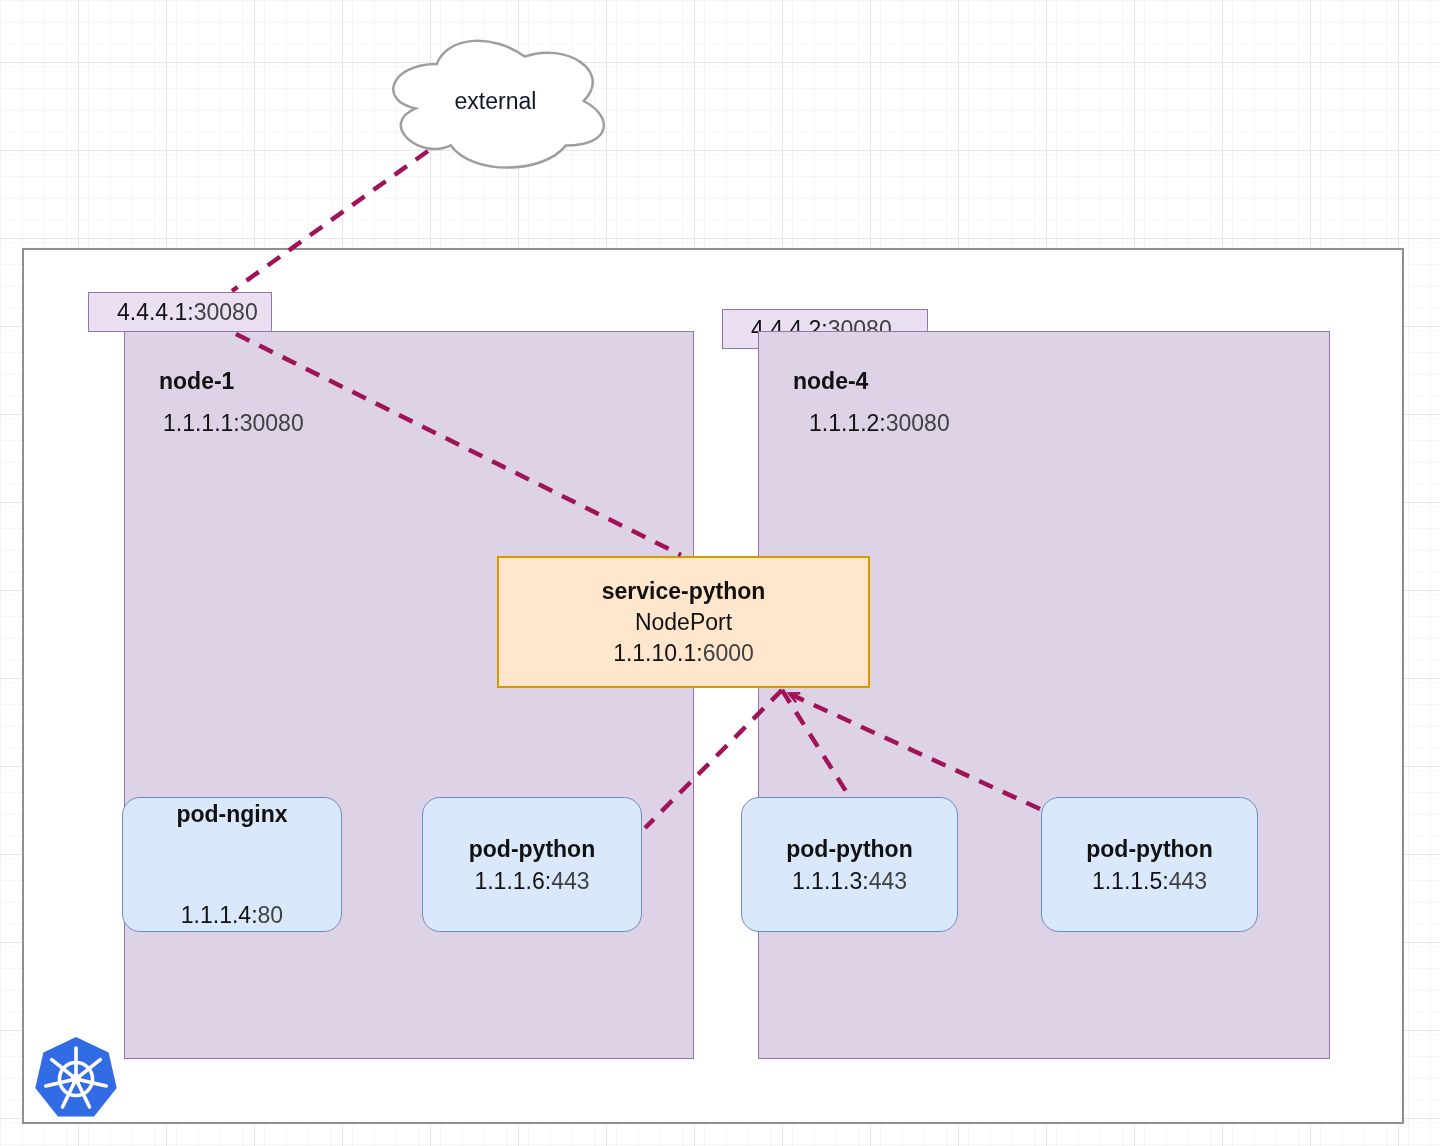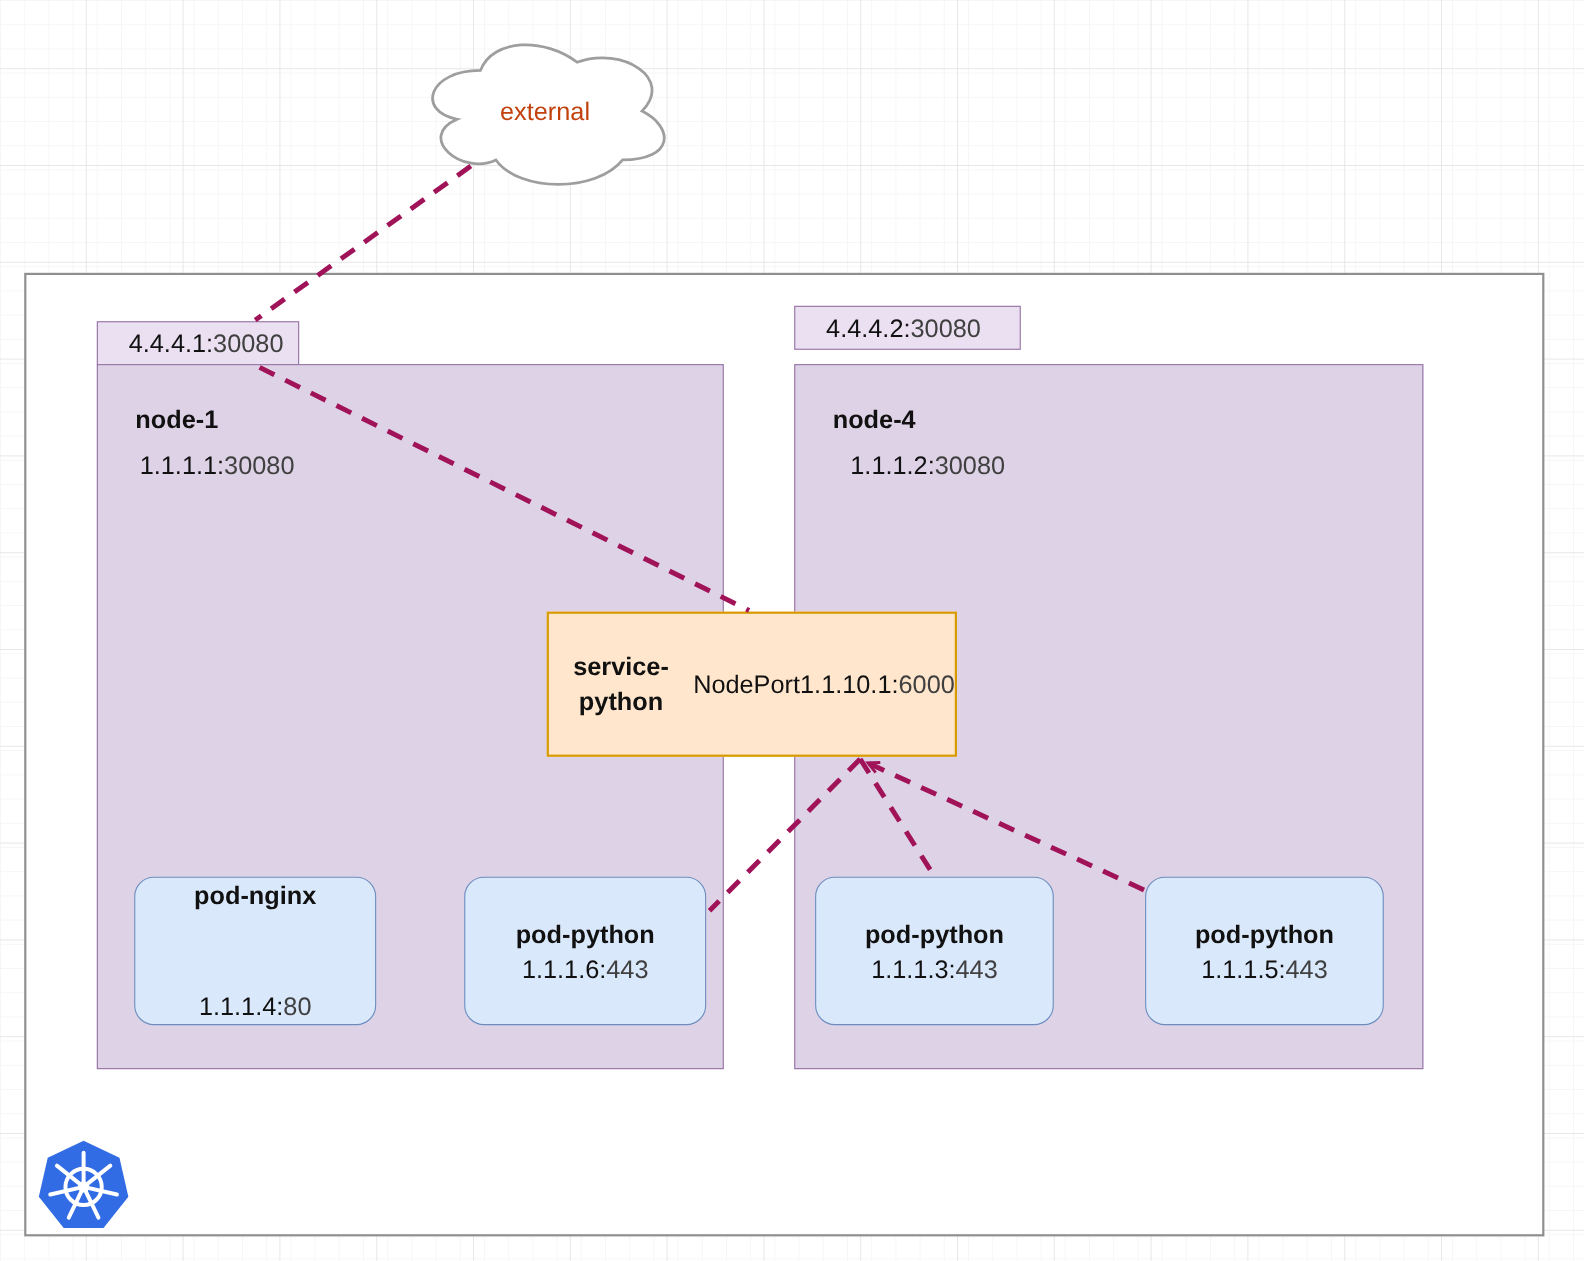--- a/index.html
+++ b/index.html
@@ -22,67 +22,67 @@
     background:#ffffff;border:2px solid #8f8f8f;box-sizing:border-box;z-index:1;
   }
   
   .node-tab{
     height:40px;box-sizing:border-box;z-index:2;
     background:#eae0f1;border:1.5px solid #9673a6;
     display:flex;align-items:center;padding-left:28px;
     font-size:23px;color:#111;white-space:nowrap;
   }
   .node-body{
-    top:331px;width:570px;height:641px;box-sizing:border-box;z-index:2;
-    background:#ded2e6;border:1.5px solid #9673a6;
+    top:331px;width:570px;height:728px;box-sizing:border-box;z-index:2;
+    background:#ded2e6;border:1.5px solid #9673a6;margin-left:36px;
   }
   .node-title{position:absolute;left:34px;top:36px;font-size:23px;font-weight:bold;color:#111;}
   .node-ip{position:absolute;left:38px;top:78px;font-size:23px;color:#111;white-space:nowrap;}
   .port{color:#404040;}
   
   .pod{
     width:220px;height:135px;box-sizing:border-box;z-index:3;
     background:#dae8fc;border:1.5px solid #6c8ebf;border-radius:18px;
     display:flex;flex-direction:column;align-items:center;justify-content:center;
     font-size:23px;color:#111;line-height:32px;text-align:center;
   }
   .pod .pod-name{font-weight:bold;}
   
   .service{
     left:497px;top:556px;width:373px;height:132px;box-sizing:border-box;z-index:4;
     background:#ffe6cc;border:2px solid #d79b00;
-    display:flex;flex-direction:row;align-items:center;justify-content:center;
+    display:flex;flex-direction:column;align-items:center;justify-content:center;
     font-size:23px;color:#111;line-height:31px;text-align:center;
   }
   .service .svc-name{font-weight:bold;}
   
   #overlay{left:0;top:0;width:1440px;height:1146px;z-index:5;pointer-events:none;}
   .cloud-label{
     left:378px;top:27px;width:235px;height:148px;z-index:6;
     display:flex;align-items:center;justify-content:center;
-    font-size:23px;color:#c2410c;pointer-events:none;
+    font-size:23px;color:#0f172a;pointer-events:none;
   }
 </style>
 </head>
 <body>
 
 <div class="abs cluster"></div>
 
 <div class="abs node-tab" style="left:88px;top:292px;width:184px;">
   <span>4.4.4.1:</span>
     <span class="port">30080</span>
 </div>
 <div class="abs node-body" style="left:88px;">
   <div class="node-title">node-1</div>
   <div class="node-ip">
     <span>1.1.1.1:</span><span class="port">30080</span>
   </div>
 </div>
 
-<div class="abs node-tab" style="left:722px;top:278px;width:206px;">
+<div class="abs node-tab" style="left:722px;top:309px;width:206px;">
   <span>4.4.4.2:</span>
     <span class="port">30080</span>
 </div>
 <div class="abs node-body" style="left:722px;width:572px;">
   <div class="node-title">node-4</div>
   <div class="node-ip" style="left:50px;">
     <span>1.1.1.2:</span><span class="port">30080</span>
   </div>
 </div>
 

